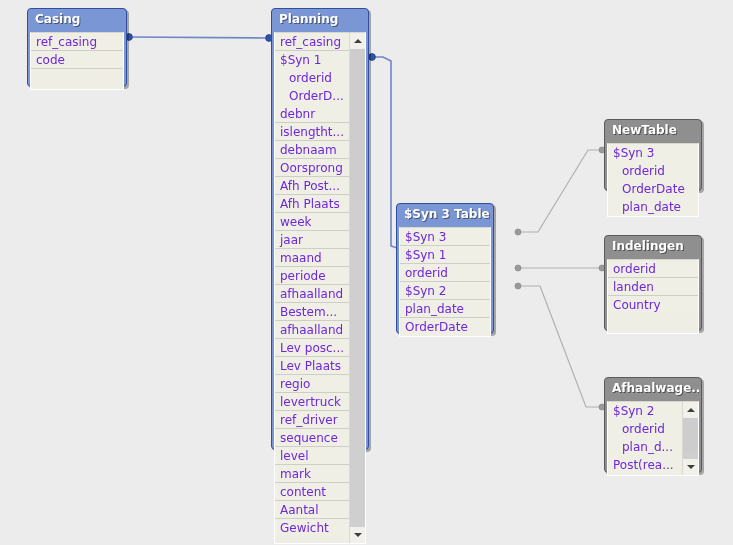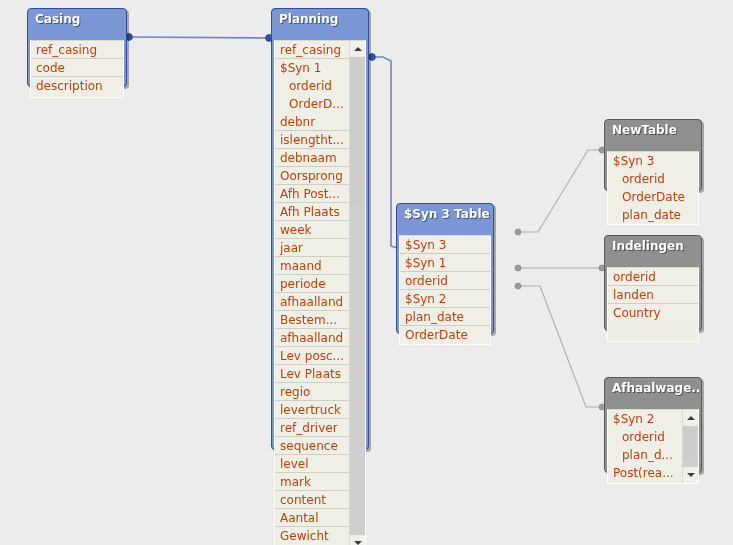--- a/index.html
+++ b/index.html
@@ -42,21 +42,21 @@
     box-shadow: 2px 2px 0 rgba(0,0,0,0.30);
   }
   .tbl.inactive {
     background: #8f8f8f;
     border: 1px solid #5a5a5a;
     box-shadow: 2px 2px 0 rgba(0,0,0,0.30);
   }
   .tbl-title {
     height: 17px;
     line-height: 17px;
-    padding: 0 3px 12px 5px;
+    padding: 0 3px 4px 5px;
     font-size: 12px;
     font-weight: bold;
     color: #ffffff;
     white-space: nowrap;
     overflow: hidden;
     letter-spacing: 0px;
     text-shadow: 1px 1px 0 rgba(0,0,0,0.45);
   }
   .tbl.active .tbl-title { background: transparent; }
   .tbl.inactive .tbl-title { background: transparent; }
@@ -69,21 +69,21 @@
     box-sizing: border-box;
     overflow: hidden;
   }
   .rows {
     position: relative;
   }
   .row {
     height: 18px;
     line-height: 18px;
     font-size: 12px;
-    color: #c2410c;
+    color: #6d28d9;
     padding-left: 5px;
     white-space: nowrap;
     overflow: hidden;
     border-bottom: 1px solid #cfcec4;
     background: #f0efe6;
     box-sizing: border-box;
   }
   .row.last { border-bottom: none; }
   .row.sub {
     padding-left: 14px;
@@ -151,21 +151,20 @@
       <polyline points="518,286 540,286 586,407 602,407" fill="none" stroke="#b0b0b0" stroke-width="1.2"></polyline>
       <circle cx="518" cy="286" r="3" fill="#9a9a9a" stroke="#8a8a8a" stroke-width="0.8"></circle>
       <circle cx="602" cy="407" r="3" fill="#9a9a9a" stroke="#8a8a8a" stroke-width="0.8"></circle>
     </svg>
 <div class="tbl active" style="left: 27px; top: 8px; width: 100px; height: 79px;">
       <div class="tbl-title">Casing</div>
       <div class="tbl-body" style="height: 58px;">
         <div class="rows">
           <div class="row">ref_casing</div>
           <div class="row">code</div>
-          <div class="row last">description</div>
         </div>
       </div>
     </div>
     <div class="tbl active" style="left: 271px; top: 8px; width: 98px; height: 442px;">
       <div class="tbl-title">Planning</div>
       <div class="tbl-body" style="height: 512px;">
         <div class="rows" style="margin-right: 16px;">
           <div class="row">ref_casing</div>
           <div class="row nosep">$Syn 1</div>
           <div class="row sub">orderid</div>

